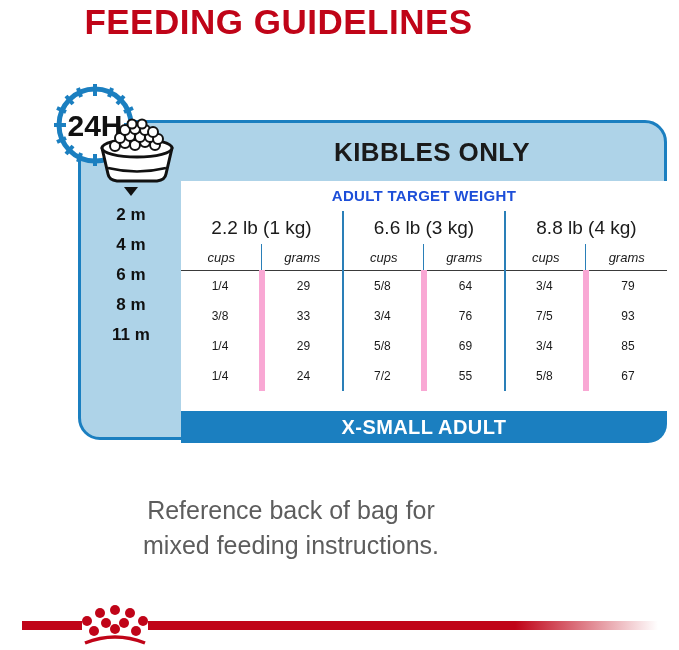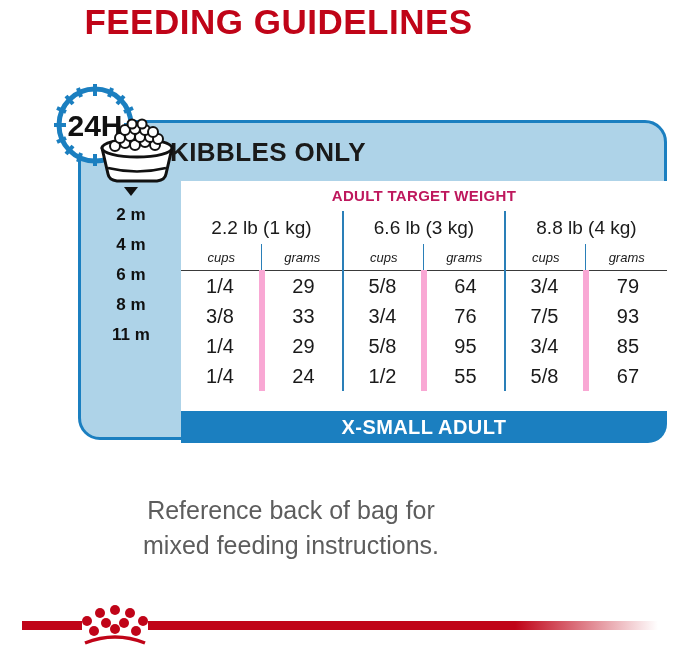--- a/index.html
+++ b/index.html
@@ -38,26 +38,26 @@
     height: 320px;
     background: #aed3e8;
     border: 3px solid #1b7fc0;
     border-radius: 22px;
     box-sizing: border-box;
   }
 
   
   .kibbles-header {
     position: absolute;
-    left: 89px;
+    left: 108px;
     top: 0px;
     width: 486px;
     height: 58px;
     line-height: 58px;
-    text-align: left;
+    text-align: center;
     font-size: 26px;
     font-weight: bold;
     color: #1a1a1a;
     letter-spacing: 0.4px;
   }
 
   
   .table-area {
     position: absolute;
     left: 100px;
@@ -66,21 +66,21 @@
     height: 230px;
     background: #ffffff;
   }
 
   .adult-target-weight {
     height: 30px;
     line-height: 30px;
     text-align: center;
     font-size: 15px;
     font-weight: bold;
-    color: #be185d;
+    color: #1d4ed8;
     letter-spacing: 0.3px;
   }
 
   table.weights {
     width: 100%;
     border-collapse: collapse;
     table-layout: fixed;
   }
   table.weights td, table.weights th {
     padding: 0;
@@ -105,21 +105,21 @@
     color: #1a1a1a;
     border-bottom: 1px solid #3a3a3a;
     font-style: italic;
   }
   .unit-head.grp { border-left: 2px solid #2a7fb8; }
   .unit-head.sub { border-left: 1px solid #2a7fb8; }
 
   .cell {
     height: 30px;
     text-align: center;
-    font-size: 20px;
+    font-size: 12px;
     color: #1a1a1a;
   }
   .cell.grp { border-left: 2px solid #2a7fb8; }
   .cell.sub { border-left: 6px solid #f9a8d4; }
 
   
   .age-col {
     position: absolute;
     left: 0px;
     top: 58px;
@@ -278,28 +278,28 @@
           <td class="cell sub">33</td>
           <td class="cell grp">3/4</td>
           <td class="cell sub">76</td>
           <td class="cell grp">7/5</td>
           <td class="cell sub">93</td>
         </tr>
         <tr>
           <td class="cell">1/4</td>
           <td class="cell sub">29</td>
           <td class="cell grp">5/8</td>
-          <td class="cell sub">95</td>
+          <td class="cell sub">69</td>
           <td class="cell grp">3/4</td>
           <td class="cell sub">85</td>
         </tr>
         <tr>
           <td class="cell">1/4</td>
           <td class="cell sub">24</td>
-          <td class="cell grp">1/2</td>
+          <td class="cell grp">7/2</td>
           <td class="cell sub">55</td>
           <td class="cell grp">5/8</td>
           <td class="cell sub">67</td>
         </tr>
       </tbody>
     </table>
   </div>
 
   <div class="adult-bar">X-SMALL ADULT</div>
 </div>

